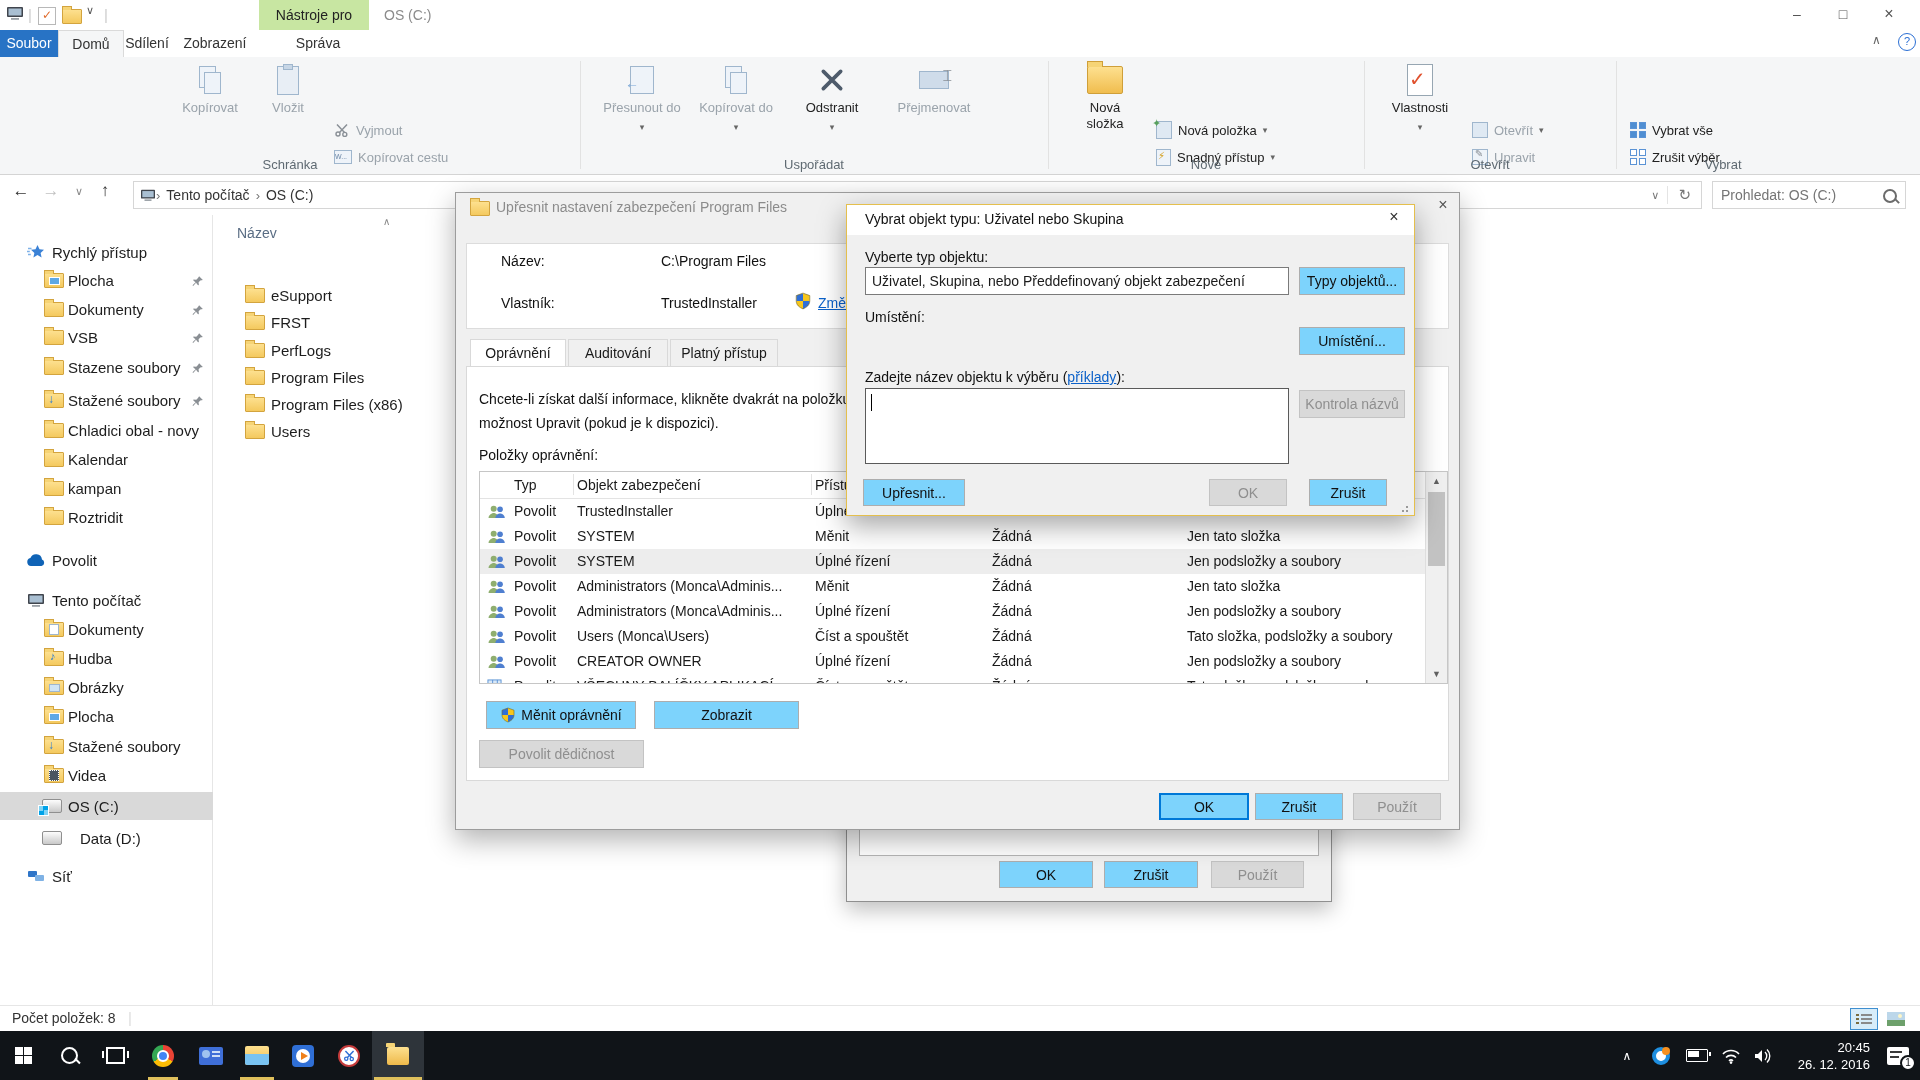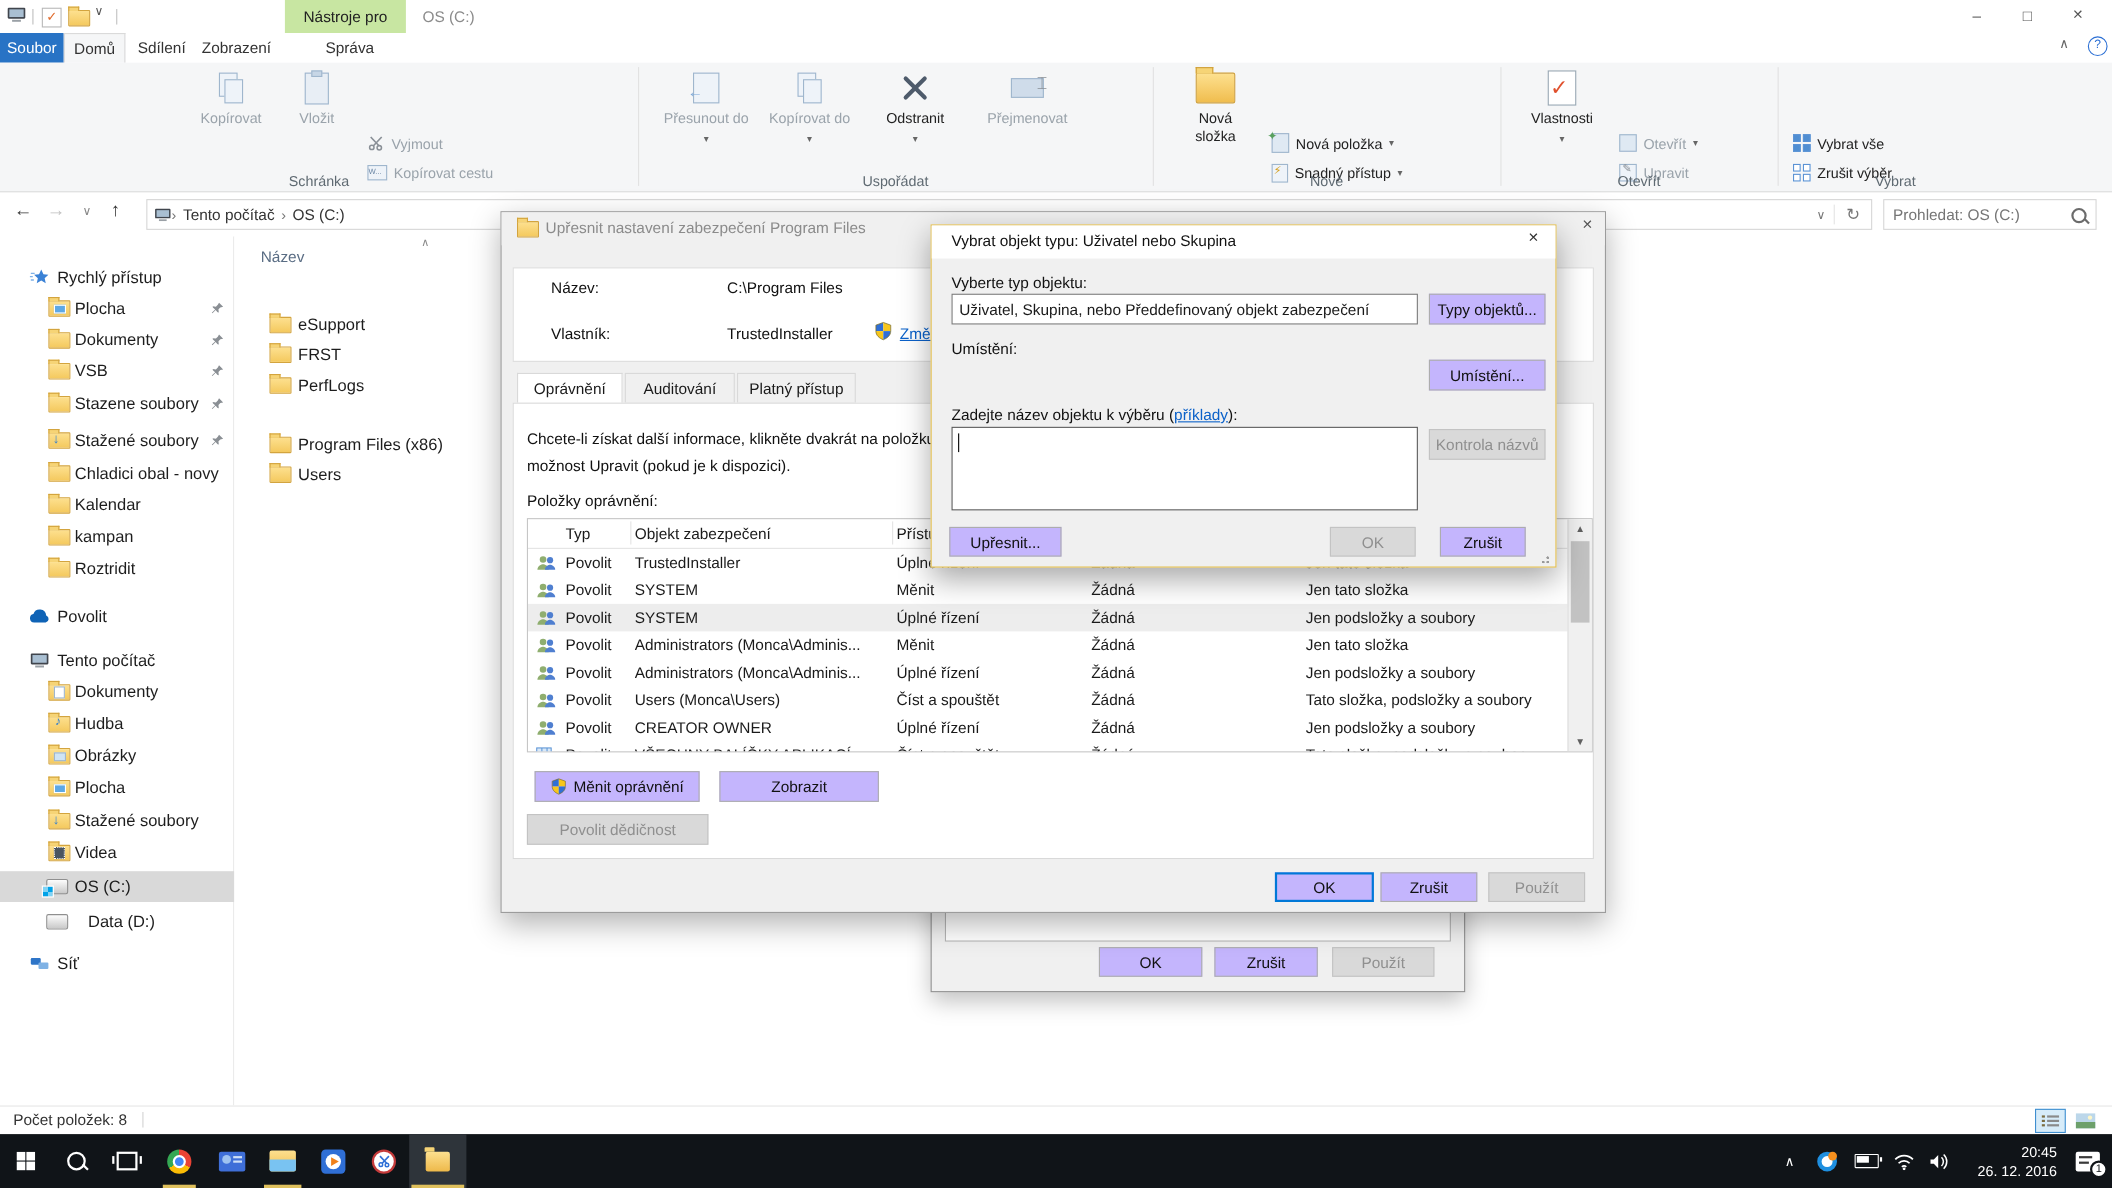--- a/index.html
+++ b/index.html
@@ -71,21 +71,21 @@
   #statusbar{position:absolute;left:0;top:1005px;width:1920px;height:26px;background:#fff;border-top:1px solid #e6e6e6;box-sizing:border-box;}
   
   #taskbar{position:absolute;left:0;top:1031px;width:1920px;height:49px;background:#101418;z-index:100;}
   .tbbtn{position:absolute;top:0;width:46px;height:49px;display:flex;align-items:center;justify-content:center;}
   .tbline{position:absolute;bottom:0;height:3px;background:#dfc05c;}
   .trayico{position:absolute;top:0;height:49px;display:flex;align-items:center;justify-content:center;color:#fff;}
   .clock{position:absolute;left:1778px;top:0;width:92px;height:49px;color:#fff;font-size:13px;text-align:right;
          display:flex;flex-direction:column;justify-content:center;gap:2px;}
   
   .dlg{position:absolute;background:#f0f0f0;box-sizing:border-box;}
-  .btn{position:absolute;background:#c4b5fd;border:1px solid #adadad;box-sizing:border-box;
+  .btn{position:absolute;background:#7dd3fc;border:1px solid #adadad;box-sizing:border-box;
        display:flex;align-items:center;justify-content:center;font-size:14px;color:#111;}
   .btn.dis{background:#d9d9d9;border-color:#c3c3c3;color:#8f8f8f;}
   .btn.focus{border:2px solid #0078d7;}
   .inputbox{position:absolute;background:#fff;border:1px solid #7a7a7a;box-sizing:border-box;
             display:flex;align-items:center;padding-left:6px;font-size:14px;overflow:hidden;white-space:nowrap;}
   .dlbl{position:absolute;font-size:14px;color:#111;white-space:nowrap;}
   .link{color:#0b61c9;text-decoration:underline;}
   #dlg-adv{left:455px;top:192px;width:1005px;height:638px;border:1px solid #9c9c9c;z-index:30;box-shadow:0 10px 26px rgba(0,0,0,.30);}
   #dlg-sel{left:846px;top:204px;width:569px;height:312px;border:1px solid #e4bf4d;z-index:40;box-shadow:0 10px 26px rgba(0,0,0,.35);}
   #dlg-props{left:846px;top:700px;width:486px;height:202px;border:1px solid #8f8f8f;z-index:20;box-shadow:0 8px 20px rgba(0,0,0,.25);}
@@ -185,21 +185,21 @@
     <div class="abs" style="left:104px;top:6px;color:#ccc">|</div>
     <div class="ctx-tab">Nástroje pro jednotky</div>
     <div class="win-title">OS (C:)</div>
     <div class="winbtn" style="left:1774px">–</div>
     <div class="winbtn" style="left:1820px">□</div>
     <div class="winbtn" style="left:1866px;font-size:16px">×</div>
   </div>
 
   <div id="ribtabs">
     <div class="rtab file" style="left:0;width:58px">Soubor</div>
-    <div class="rtab active" style="left:58px;width:56px">Domů</div>
+    <div class="rtab active" style="left:58px;width:66px">Domů</div>
     <div class="rtab" style="left:118px;width:58px">Sdílení</div>
     <div class="rtab" style="left:180px;width:70px">Zobrazení</div>
     <div class="rtab" style="left:270px;width:96px">Správa</div>
     <div class="abs" style="left:1872px;top:3px;color:#666;font-size:12px">∧</div>
     <div class="abs" style="left:1898px;top:3px;width:16px;height:16px;border:1px solid #2b6fd4;border-radius:50%;color:#2b6fd4;font-size:11px;text-align:center;line-height:15px">?</div>
   </div>
 
   <div id="ribbon">
 
     <div class="rgroup" style="left:0;width:580px">
@@ -563,20 +563,26 @@
       <span class="sic">
           <div class="fold"></div>
         </span>
         <span class="slb">FRST</span>
       </div>
     <div class="flrow" style="top:122px">
       <span class="sic">
           <div class="fold"></div>
         </span>
         <span class="slb">PerfLogs</span>
+      </div>
+    <div class="flrow" style="top:149px">
+      <span class="sic">
+          <div class="fold"></div>
+        </span>
+        <span class="slb">Program Files</span>
       </div>
     <div class="flrow" style="top:176px">
       <span class="sic">
           <div class="fold"></div>
         </span>
         <span class="slb">Program Files (x86)</span>
       </div>
     <div class="flrow" style="top:203px">
       <span class="sic">
           <div class="fold"></div>

